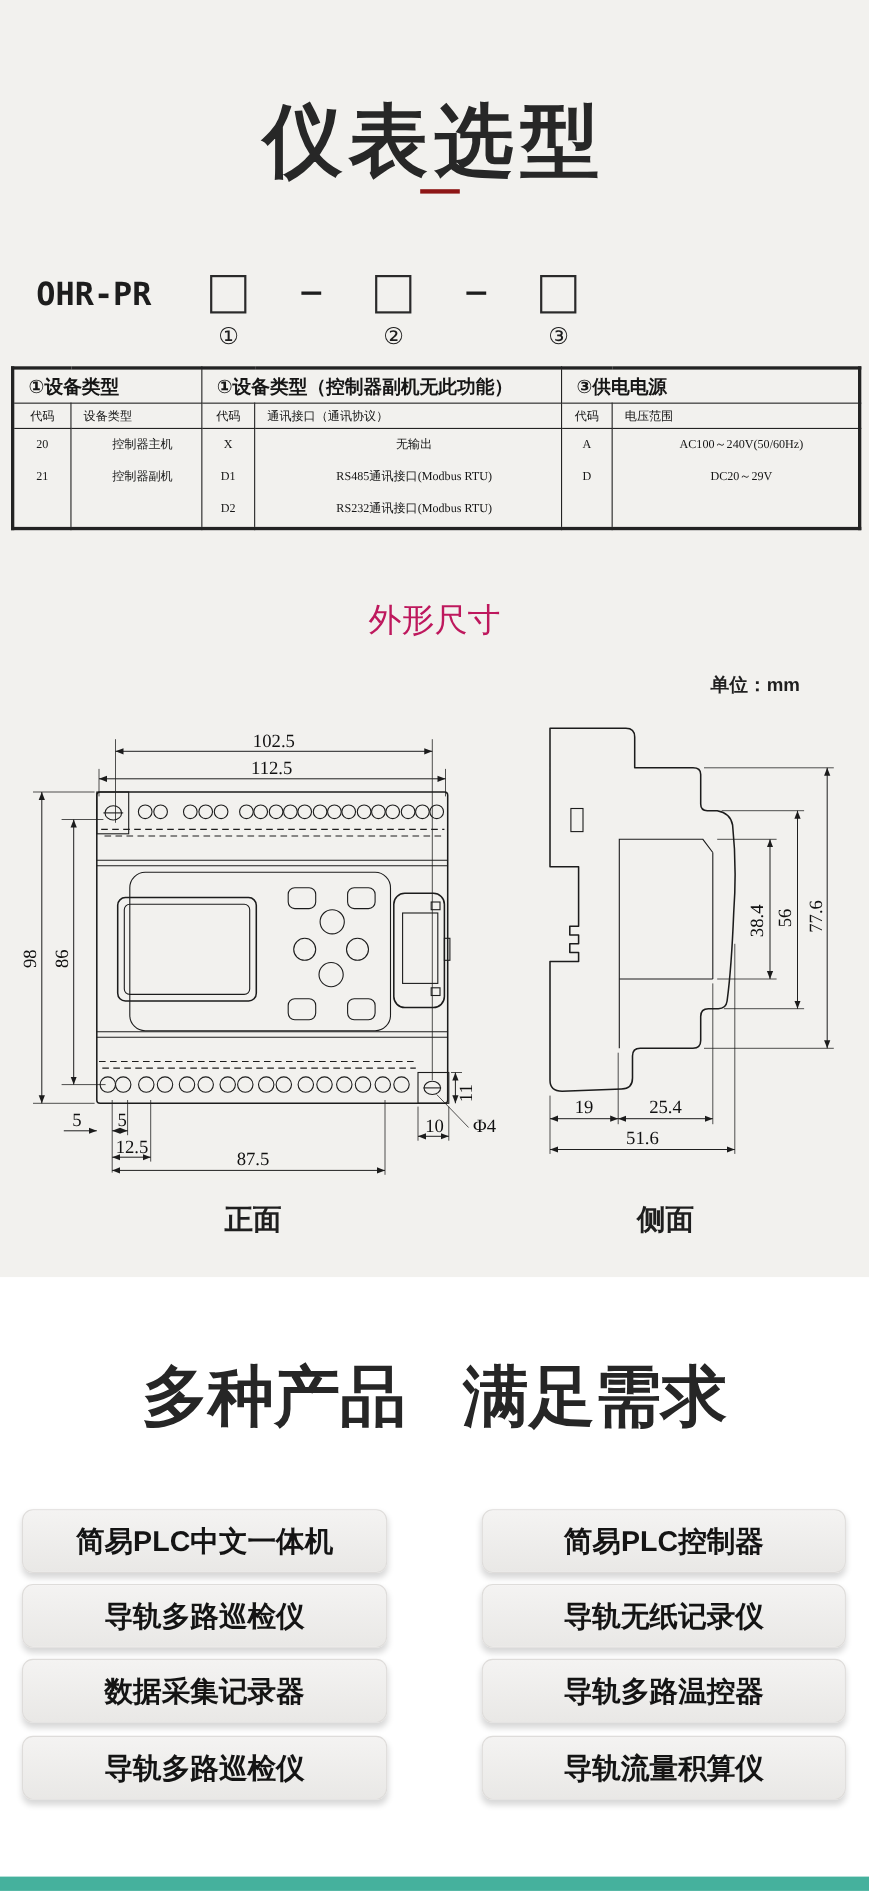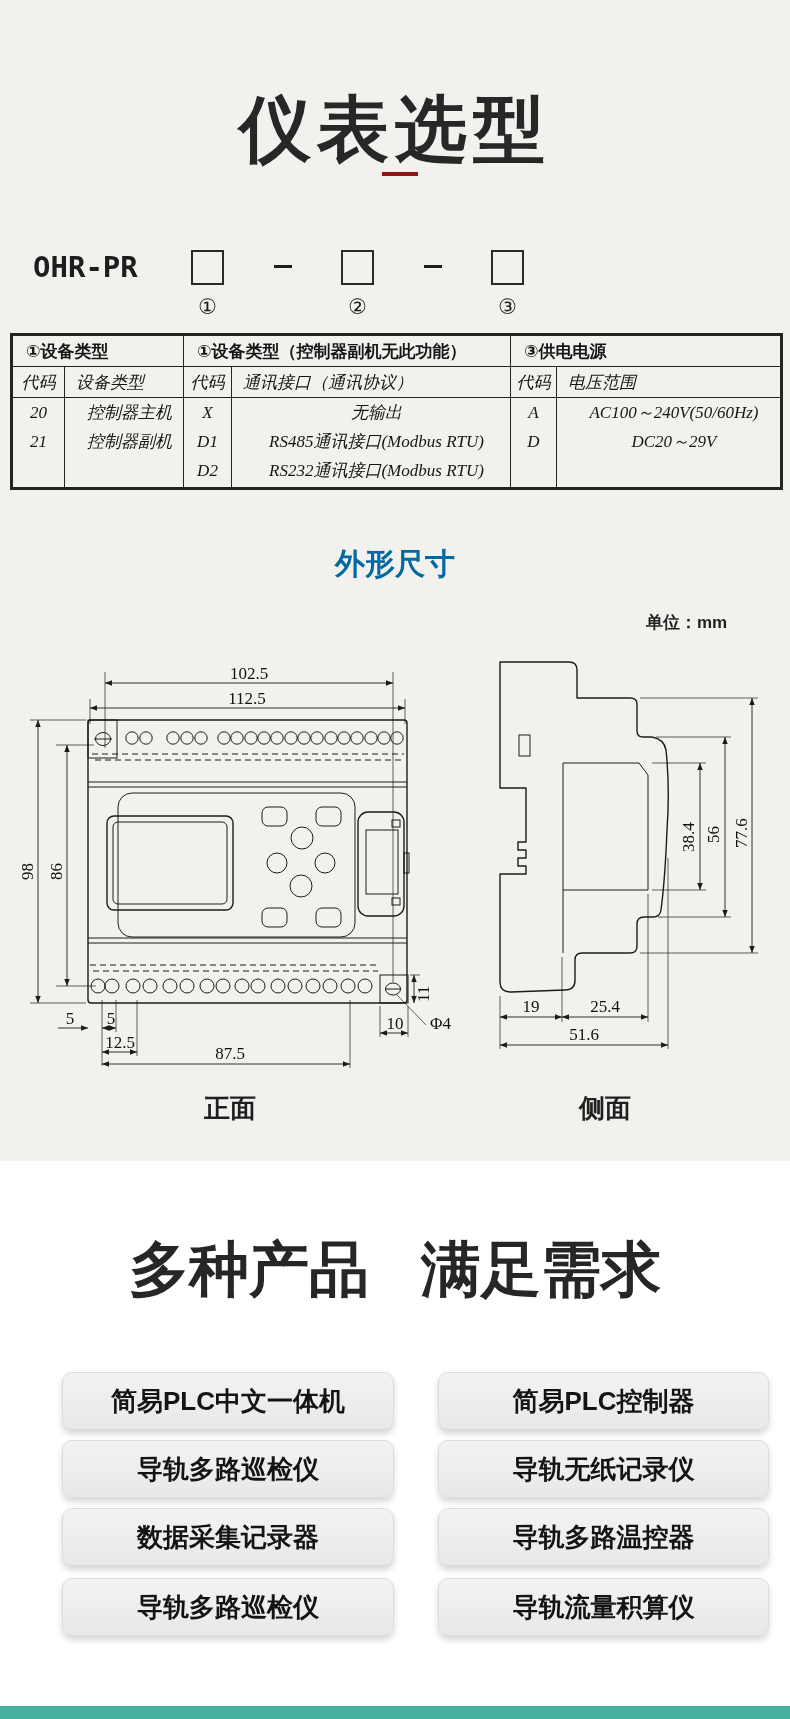--- a/index.html
+++ b/index.html
@@ -17,42 +17,42 @@
   .code-box{width:29px;height:31px;border:2px solid #2a2a2a;background:transparent;}
   .circ-num{margin-top:11px;font-size:21px;color:#1d1d1d;line-height:22px;}
   .code-dash{width:18px;height:3px;background:#1d1d1d;margin:15px 10px 0 10px;}
   
   .sel-table{position:absolute;left:10px;top:333px;width:770px;border-collapse:collapse;
              border:3px solid #232323;table-layout:fixed;}
   .sel-table th,.sel-table td{border:1.3px solid #232323;padding:0;font-weight:normal;}
   .sel-table .grp{font-family:"Liberation Sans","DejaVu Sans",sans-serif;font-size:17px;font-weight:700;
                   text-align:left;padding:4px 0 3px 13px;color:#161616;}
   .sel-table .sub,.sel-table .bodycell{font-family:"Liberation Serif","DejaVu Serif",serif;
-                  font-size:17px;color:#161616;font-style:italic;}
+                  font-size:11px;color:#161616;}
   .sel-table .sub{padding:4px 0 3px 0;}
   .sel-table .pl{padding-left:11px;text-align:left;}
   .sel-table .ctr{text-align:center;}
   .sel-table .bodycell{vertical-align:top;height:89px;text-align:center;}
   .sel-table .bodycell div{line-height:29px;}
   
   .dims-heading{position:absolute;left:0;top:544px;width:790px;text-align:center;
-                font-size:30px;font-weight:700;color:#0369a1;}
+                font-size:30px;font-weight:400;color:#be185d;}
   .unit-label{position:absolute;left:646px;top:611px;font-size:17px;font-weight:700;color:#1f1f1f;}
   .drawings{position:absolute;left:0;top:595px;width:790px;height:545px;}
   .view-label{position:absolute;font-size:26px;font-weight:700;color:#1f1f1f;}
   .view-label.front{left:170px;top:1091px;width:120px;text-align:center;}
   .view-label.side{left:545px;top:1091px;width:120px;text-align:center;}
   
   .products-heading{position:absolute;left:0;top:1230px;width:790px;display:flex;
                     justify-content:center;gap:52px;font-size:60px;font-weight:900;color:#262626;}
   .prod-btn{position:absolute;height:56px;border-radius:10px;
             background:linear-gradient(#f4f3f2,#e9e8e6);
             border:1px solid #dedcda;box-shadow:0 4px 6px rgba(0,0,0,0.16);
             font-size:26px;font-weight:700;color:#141414;text-align:center;line-height:56px;cursor:pointer;}
-  .col-l{left:20px;width:330px;margin-left:42px;}
+  .col-l{left:20px;width:330px;}
   .col-r{left:438px;width:329px;}
   .r1{top:1372px;} .r2{top:1440px;} .r3{top:1508px;} .r4{top:1578px;}
   .footer-bar{position:absolute;left:0;top:1706px;width:790px;height:13px;background:#45b19d;}
   
   .out{stroke:#1c1c1c;stroke-width:1.4;fill:none;stroke-linejoin:round;}
   .thin{stroke:#1c1c1c;stroke-width:1;fill:none;}
   .ext{stroke:#1c1c1c;stroke-width:0.7;fill:none;}
   .dim{stroke:#1c1c1c;stroke-width:0.9;fill:none;}
   .dtxt{font-family:"Liberation Serif","DejaVu Serif",serif;font-size:17px;fill:#111;}
 </style>

